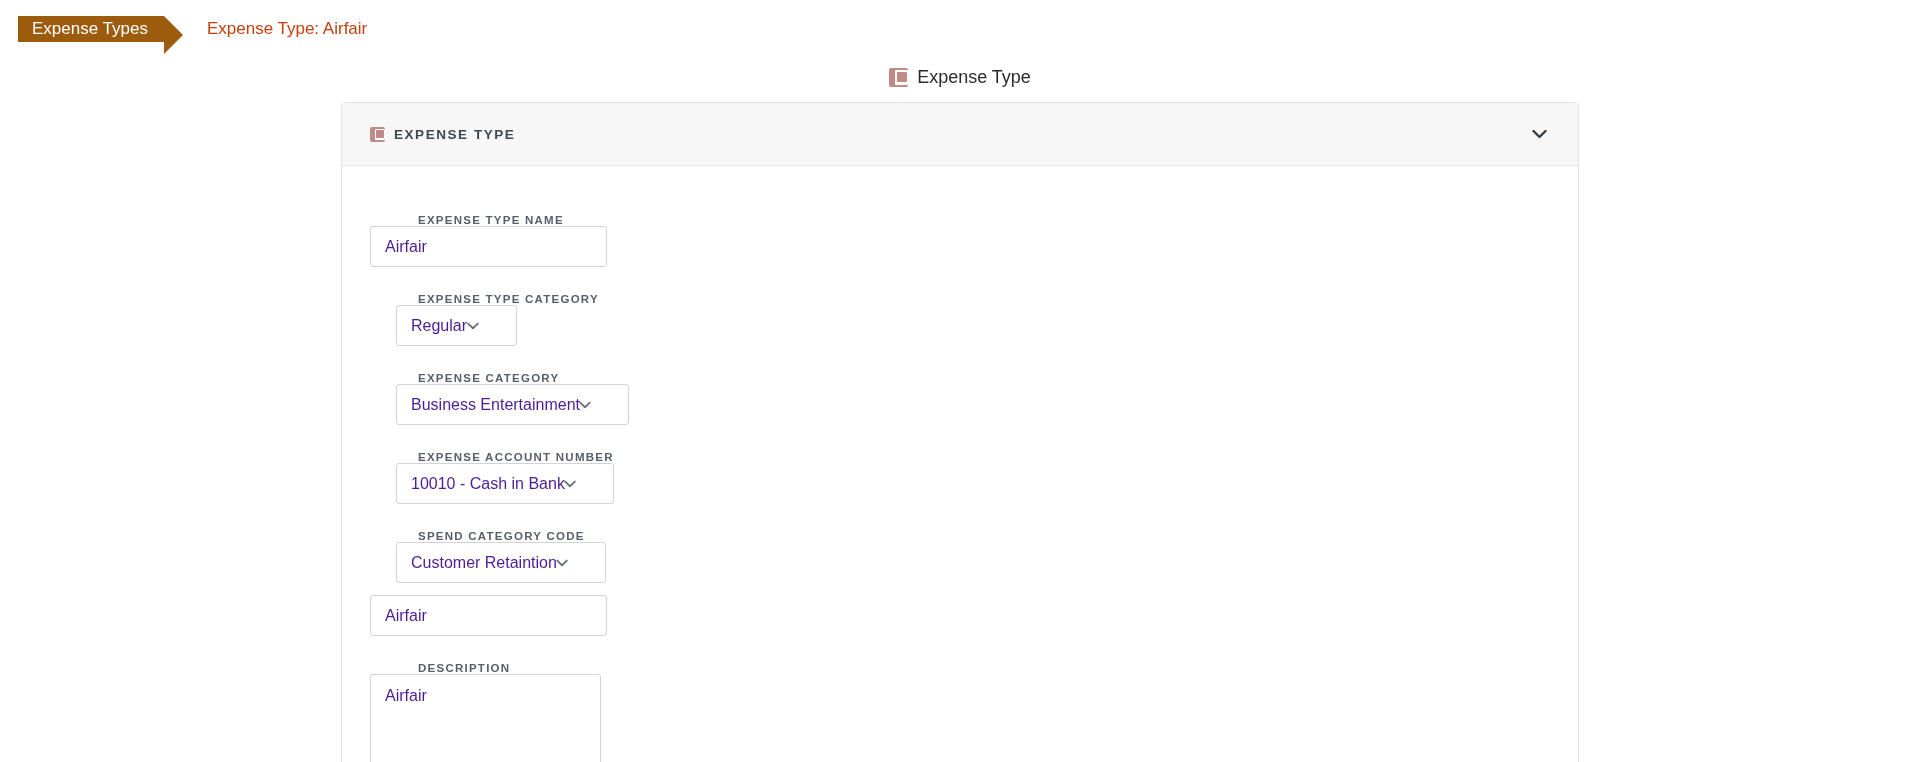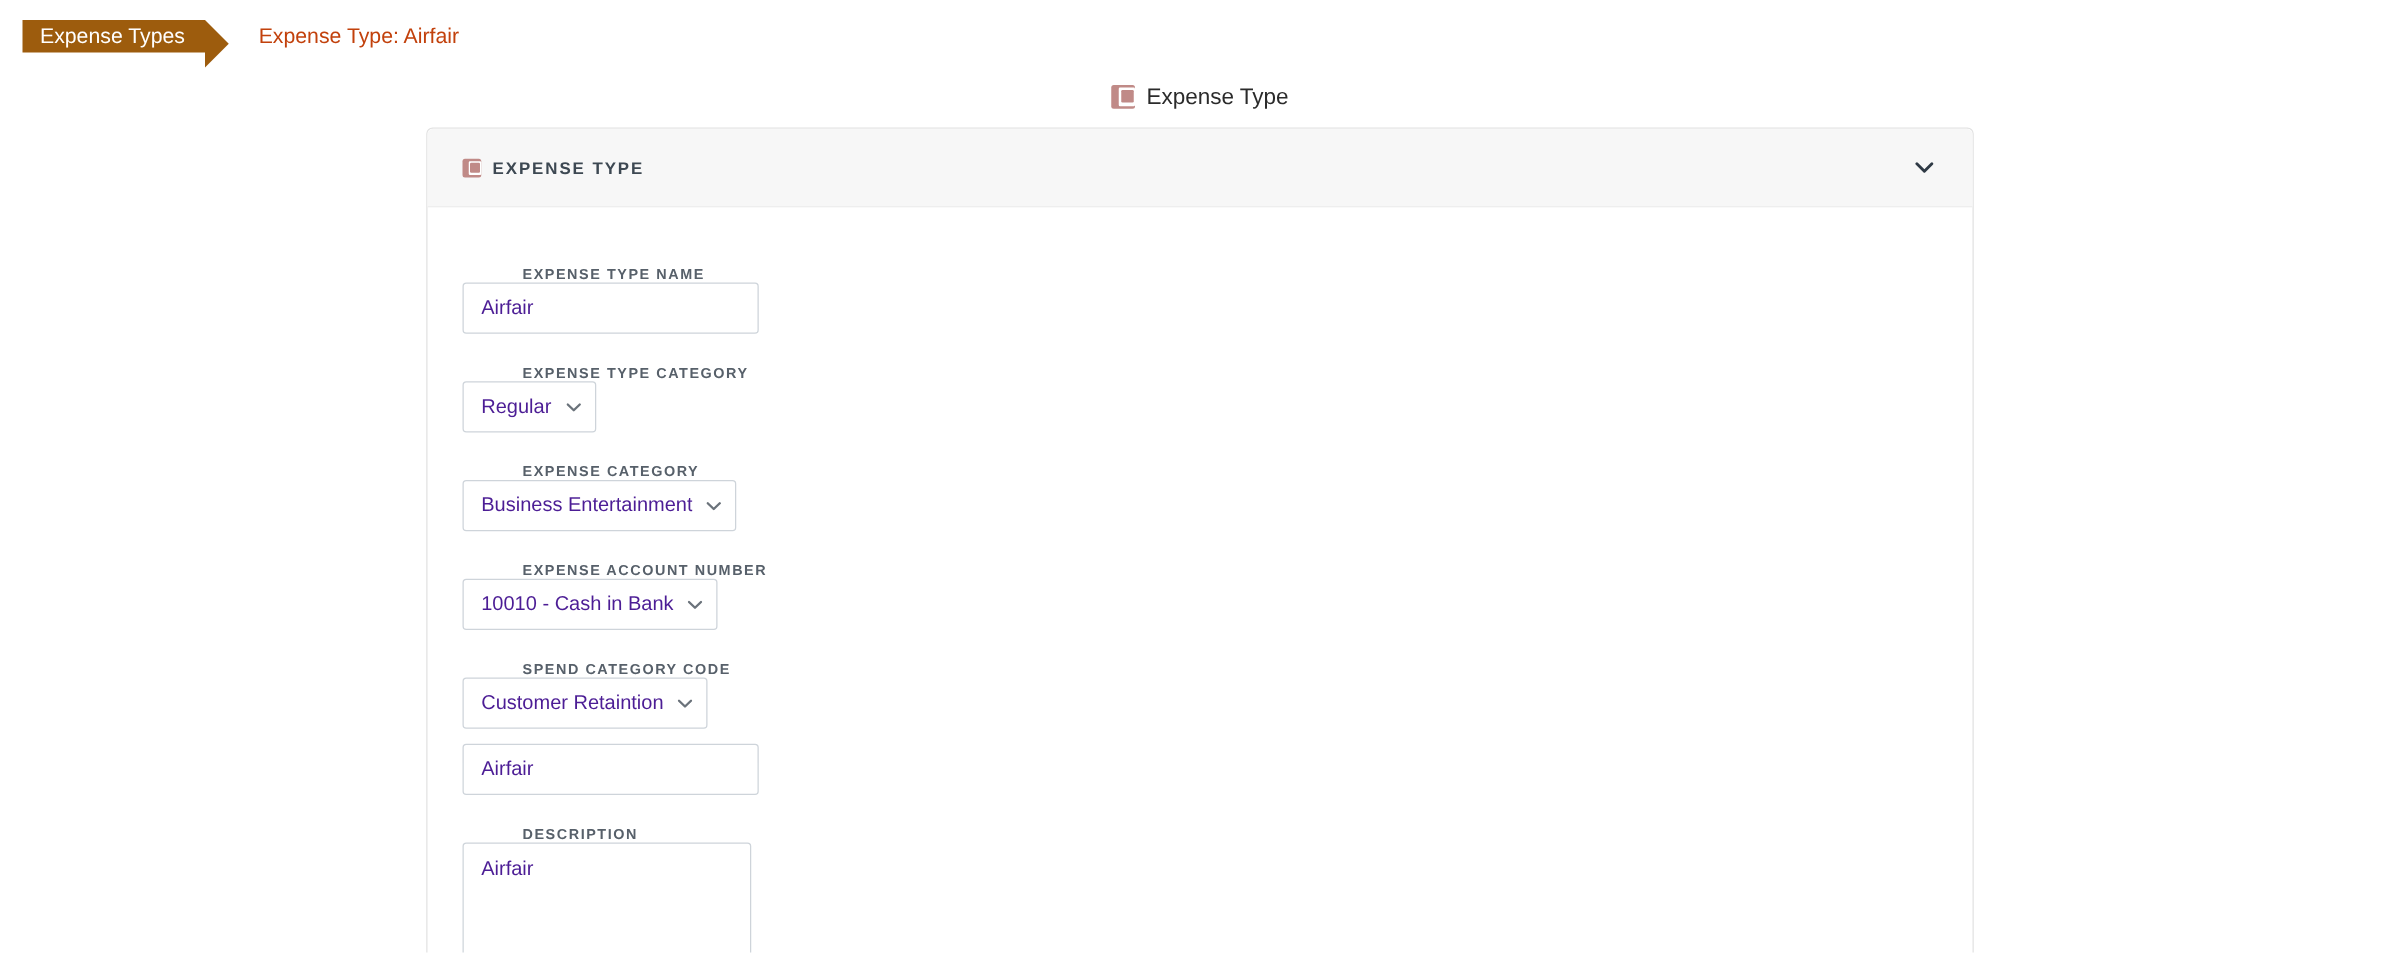--- a/index.html
+++ b/index.html
@@ -172,22 +172,23 @@
     height: 100px;
     padding: 11px 14px;
     resize: vertical;
     line-height: 1.3;
   }
   .sel-wrap { position: relative; }
   .sel-input {
     appearance: none;
     -webkit-appearance: none;
     -moz-appearance: none;
-    padding-right: 34px;
+    padding-right: 22px;
     cursor: pointer;
+    margin-left: 26px;
   }
   .sel-caret {
     position: absolute;
     right: 12px;
     top: 50%;
     transform: translateY(-50%);
     pointer-events: none;
     display: flex;
   }
 

